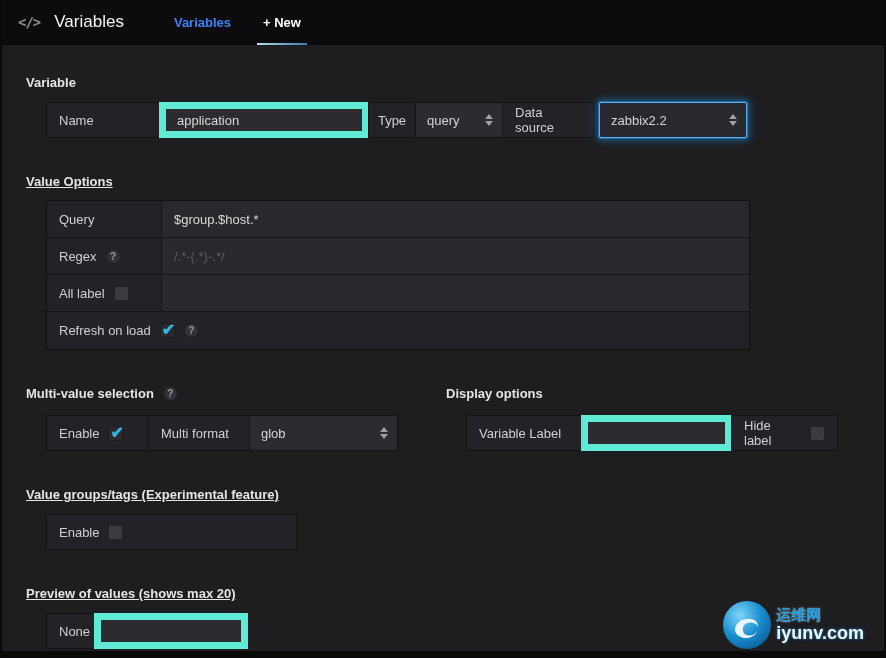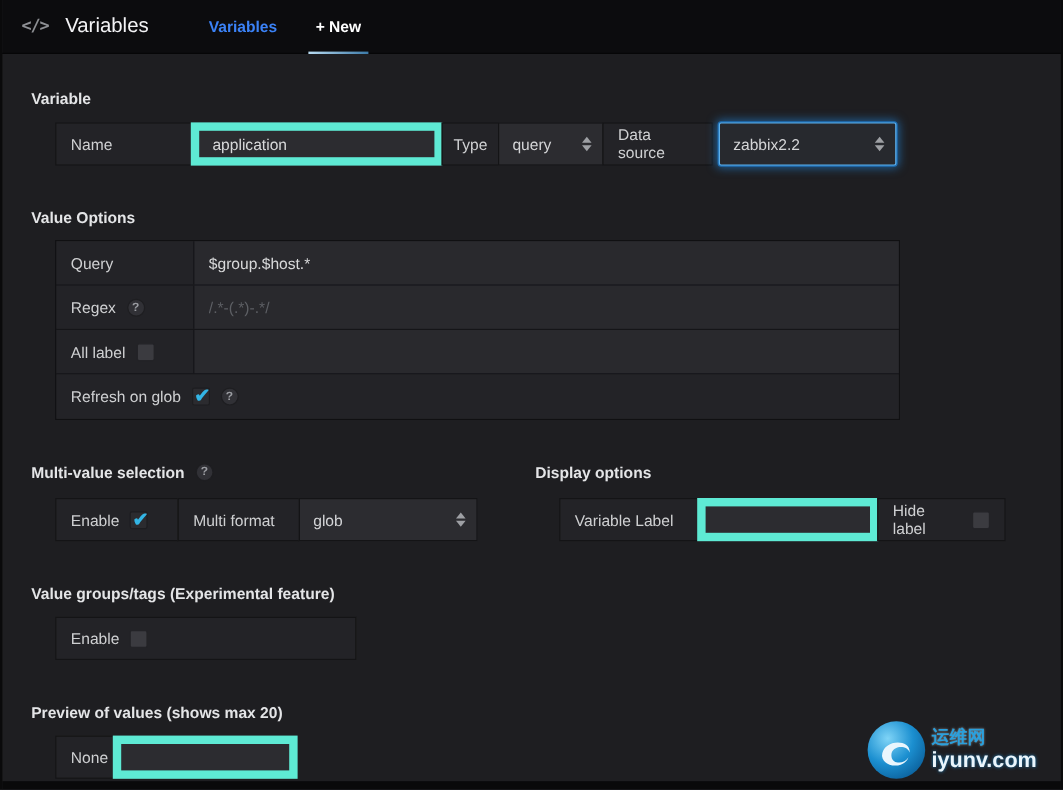--- a/index.html
+++ b/index.html
@@ -79,21 +79,21 @@
     display:flex; align-items:center;
   }
   input.vo-input::placeholder { color:#5d5f64; }
 
   
   .columns { display:flex; margin-top:36px; }
   .col-left { width:420px; flex-shrink:0; }
   .col-right { flex:1; }
   .columns .form-row { margin-top:14px; }
 
-  .sect { margin-top:36px; }
+  .sect { margin-top:36px;text-decoration:underline; }
 
   
   .w-name-label { width:114px; } .w-name-input { width:210px; }
   .w-type-label { width:48px; justify-content:center; padding:0; }
   .w-type-select { width:88px; }
   .w-ds-label { width:92px; }
   .w-ds-select { width:148px; }
   .w-enable { width:103px; }
   .w-mformat { width:102px; }
   .w-glob { width:149px; }
@@ -165,21 +165,21 @@
       </div>
       <div class="vo-row">
         <div class="vo-label">
           <span>All label</span>
           <span class="checkbox"></span>
         </div>
         <div class="vo-input"></div>
       </div>
       <div class="vo-row">
         <div class="vo-label full">
-          <span>Refresh on glob</span>
+          <span>Refresh on load</span>
           <span class="checkbox checked"></span>
           <span class="help-icon"></span>
         </div>
       </div>
     </div>
 
     <div class="columns">
       <div class="col-left">
         <div class="section-heading">
           <span>Multi-value selection</span>

